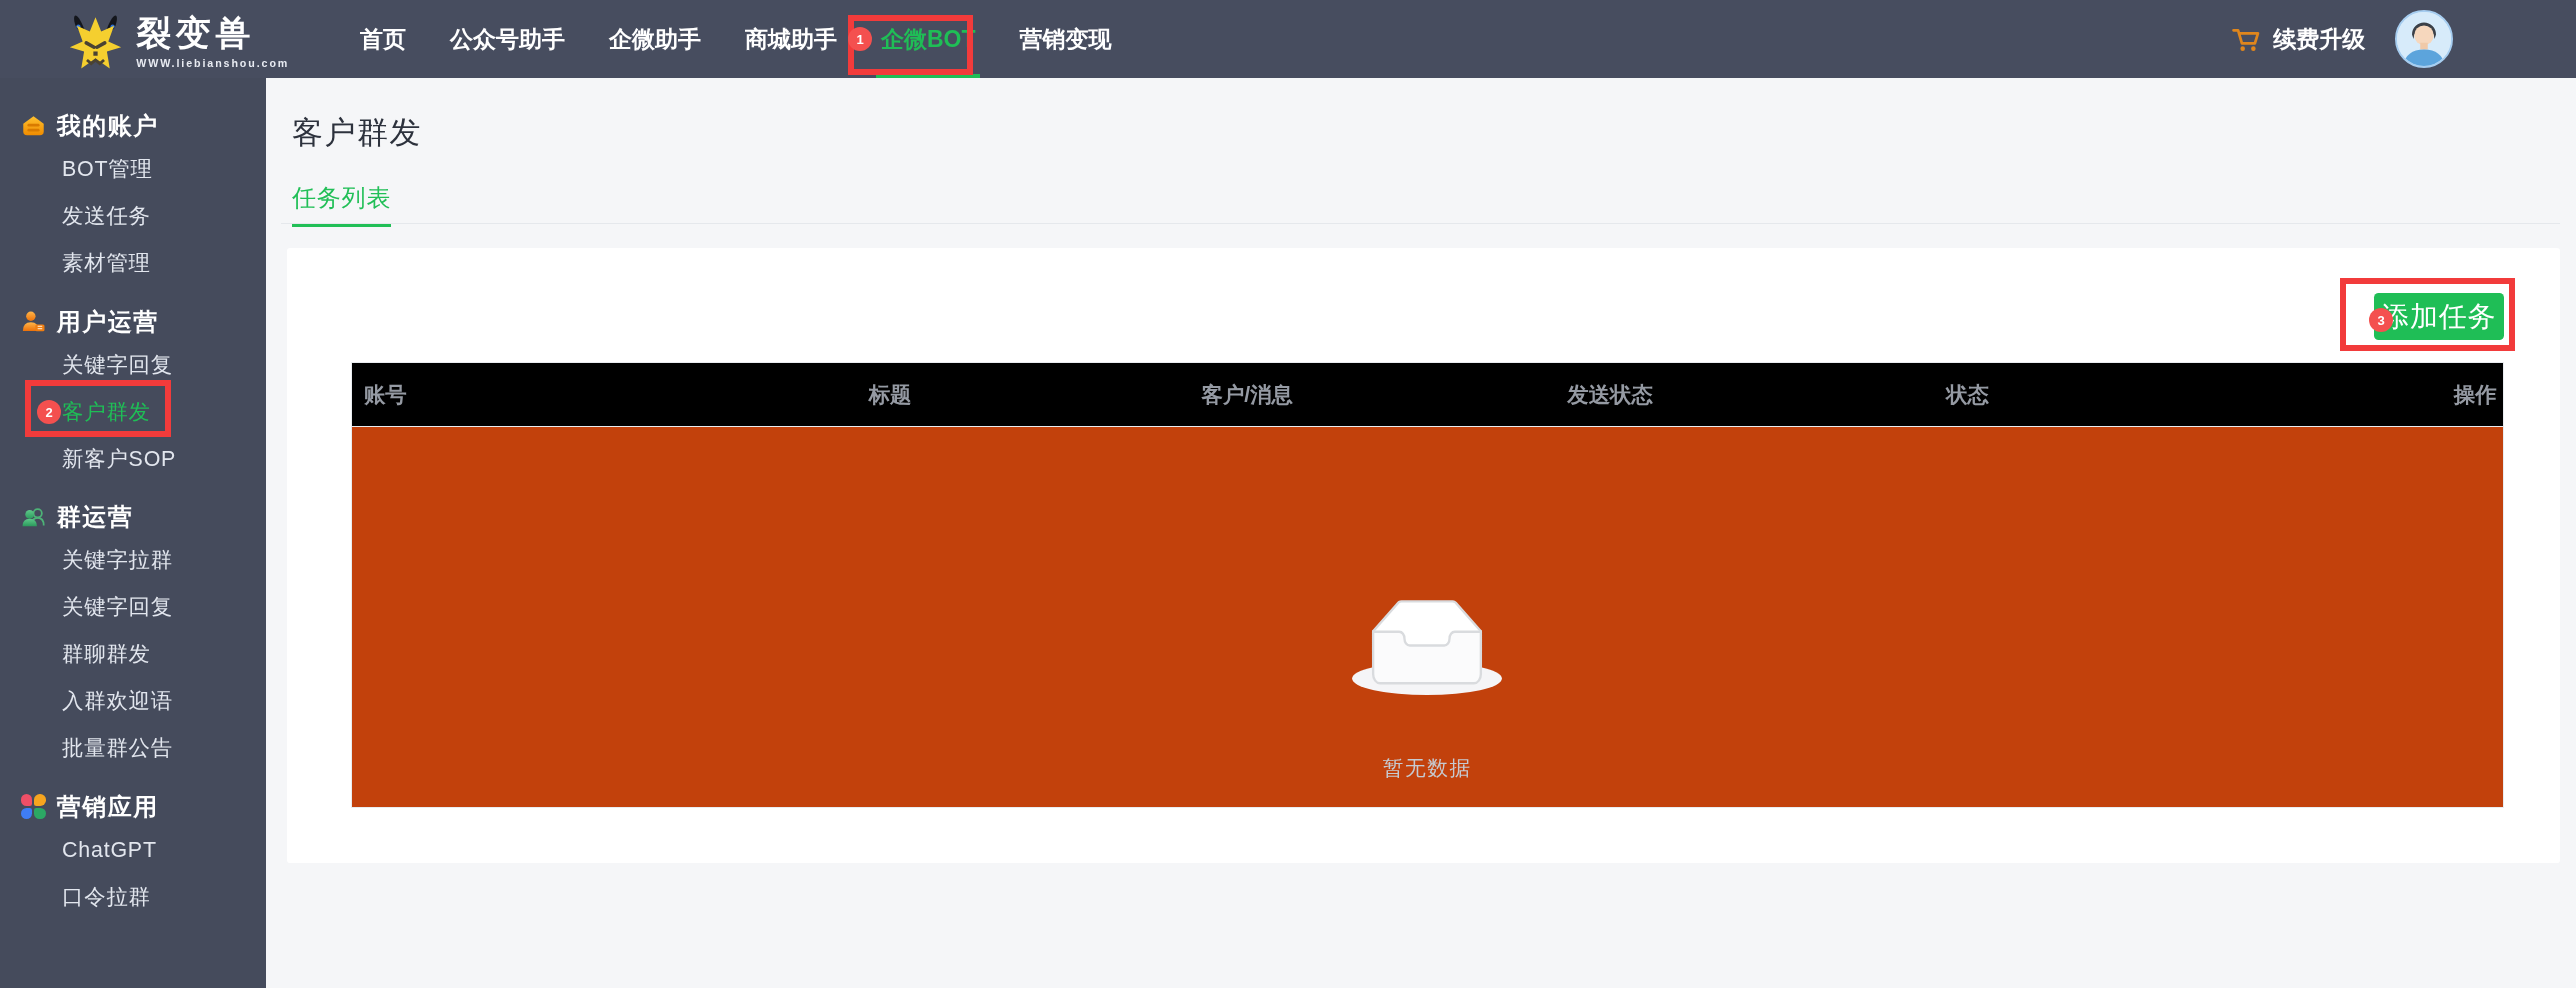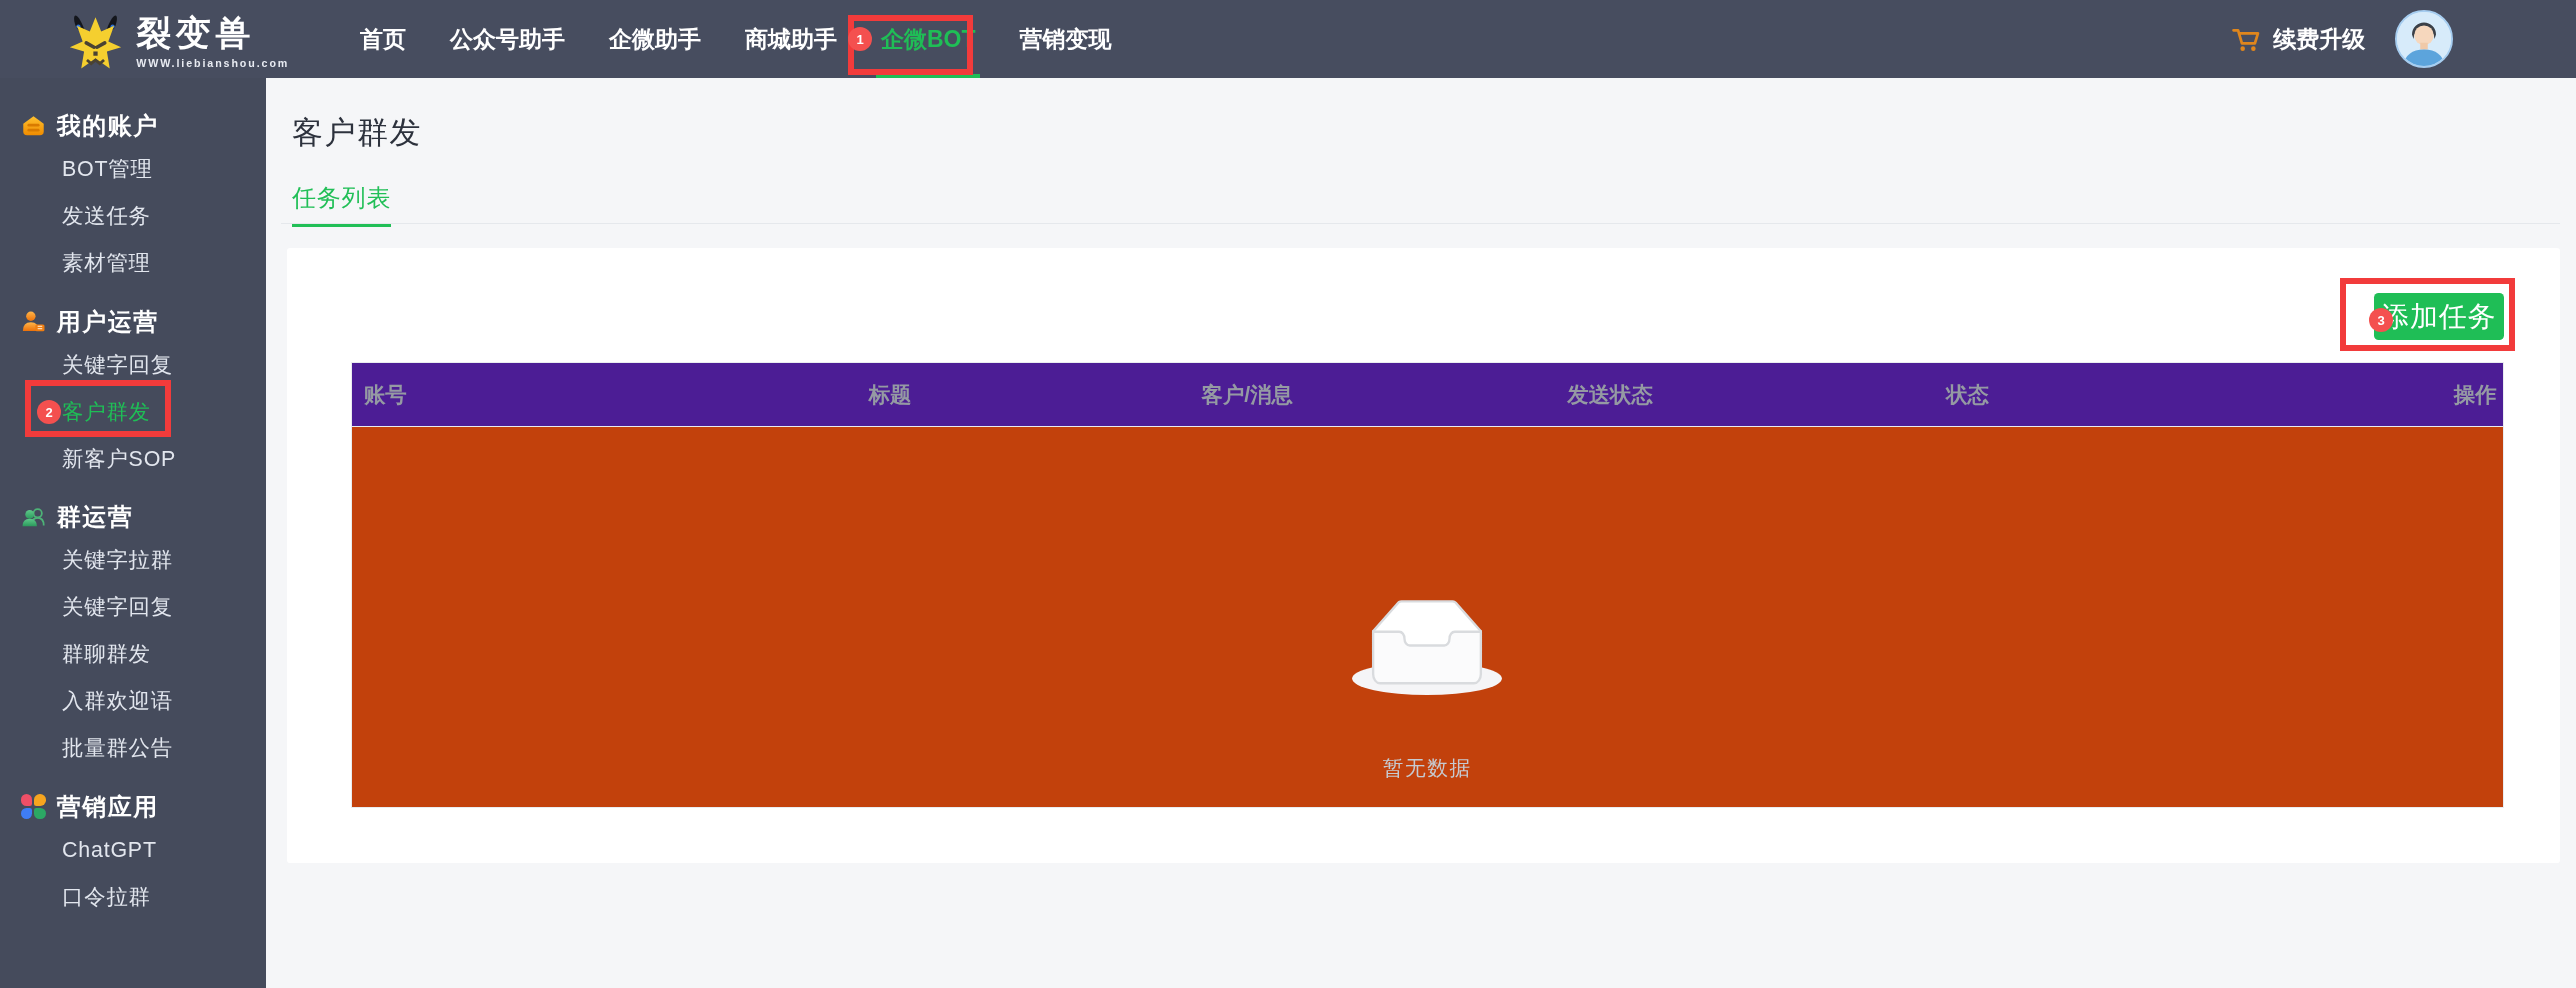--- a/index.html
+++ b/index.html
@@ -33,21 +33,21 @@
   .side-item.active { color:#1fbe56; }
 
   
   .main { position:absolute; left:266px; top:78px; width:2310px; height:910px; background:#f5f6f8; }
   .page-title { position:absolute; left:26px; top:34px; font-size:31px; font-weight:500; color:#2d323d; letter-spacing:1.5px; }
   .tab { position:absolute; left:26px; top:104px; font-size:24px; color:#21bf57; padding-bottom:10px; border-bottom:3.8px solid #21bf57; cursor:pointer; letter-spacing:0.8px; }
   .main-divider { position:absolute; left:15.3px; right:16px; top:145px; height:0.8px; background:#e5e8ec; }
   .card { position:absolute; left:20.7px; top:170px; width:2273px; height:615px; background:#ffffff; border-radius:3.1px; }
   .add-btn { position:absolute; right:56px; top:45px; width:130px; height:47px; background:#1fbe56; color:#ffffff; font-size:28px; border:none; border-radius:4.6px; cursor:pointer; display:flex; align-items:center; justify-content:center; letter-spacing:0.8px; font-family:inherit; }
   .task-table { position:absolute; left:64px; top:114px; width:2153px; border:0.8px solid #e9ecf0; }
-  .thead { display:flex; height:64px; align-items:center; background:#4c1d95; border-bottom:0.8px solid #e9ecf0; }
+  .thead { display:flex; height:64px; align-items:center; background:#000000; border-bottom:0.8px solid #e9ecf0; }
   .th { font-size:21.4px; color:#959aa3; font-weight:600; padding-left:12.2px; white-space:nowrap; }
   .th:nth-child(1){ width:505px; } .th:nth-child(2){ width:333px; } .th:nth-child(3){ width:366px; }
   .th:nth-child(4){ width:379px; } .th:nth-child(5){ width:337px; }
   .th:nth-child(6){ width:232px; text-align:right; padding-right:6.1px; }
   .tbody { position:relative; height:380px; background:#c2410c; }
   .empty-wrap { position:absolute; left:0; right:0; top:0; bottom:0; }
   .empty-ic { position:absolute; left:50%; top:172px; transform:translateX(-50%); }
   .empty-text { position:absolute; left:0; right:0; top:327px; text-align:center; font-size:20.7px; color:#c6cad1; letter-spacing:1.5px; }
 
   

